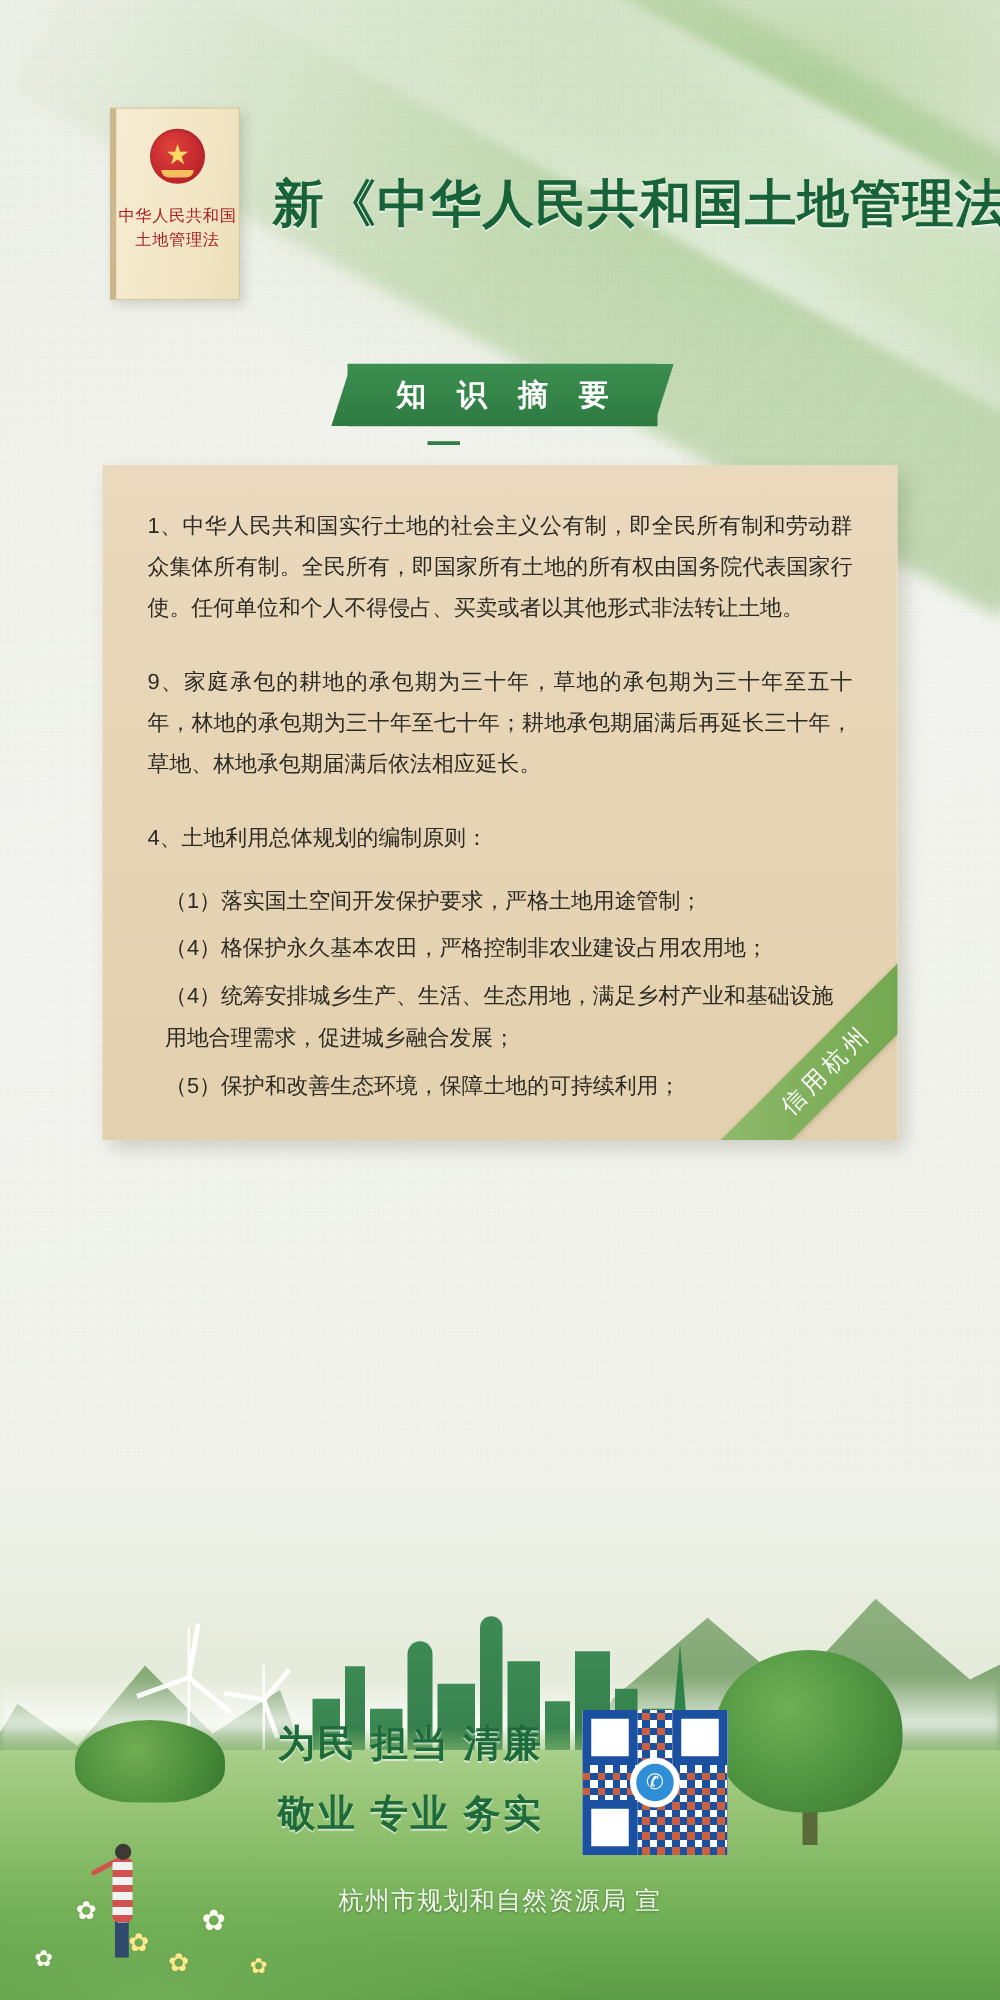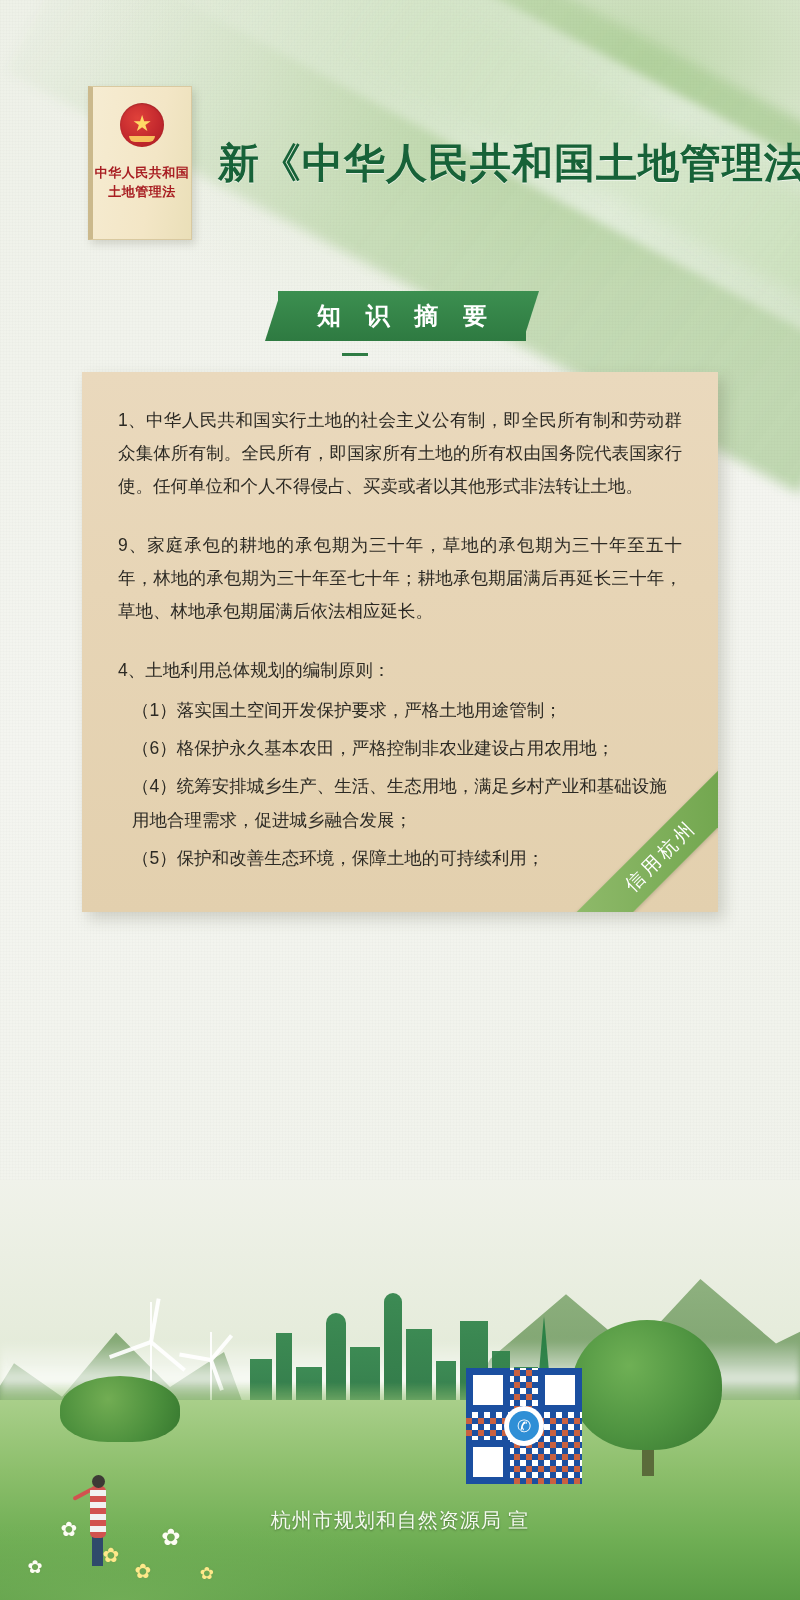--- a/index.html
+++ b/index.html
@@ -107,21 +107,21 @@
     border-radius: 0 0 10px 10px;
     background: rgba(255, 217, 102, 0.85);
   }
   .book-title {
     margin-top: 16px;
     color: #a81e22;
     font-size: 13px;
     line-height: 19px;
     text-align: center;
     letter-spacing: 0.5px;
-    font-weight: bold;
+    font-weight: normal;
   }
   .main-title {
     margin-left: 26px;
     color: #176238;
     font-size: 41px;
     font-weight: bold;
     letter-spacing: 1px;
     text-shadow: 0 1px 0 rgba(255,255,255,0.6);
     white-space: nowrap;
     font-family: "Liberation Serif", serif;
@@ -188,21 +188,21 @@
     padding: 32px 36px 0 36px;
     overflow: hidden;
   }
   .card p {
     margin: 0 0 26px 0;
     color: #2c2a24;
     font-size: 17.5px;
     line-height: 33px;
     text-align: justify;
   }
-  .card p.tight { margin-bottom: 6px; }
+  .card p.tight { margin-bottom: 16px; }
   .sub {
     margin: 0 0 4px 0;
     color: #2c2a24;
     font-size: 17.5px;
     line-height: 34px;
     padding-left: 14px;
     text-indent: 0;
   }
   .corner-ribbon {
     position: absolute;
@@ -472,21 +472,21 @@
     <div class="banner-label">知 识 摘 要</div>
     <div class="banner-line right"></div>
   </div>
 
   <div class="card">
     <p>1、中华人民共和国实行土地的社会主义公有制，即全民所有制和劳动群众集体所有制。全民所有，即国家所有土地的所有权由国务院代表国家行使。任何单位和个人不得侵占、买卖或者以其他形式非法转让土地。</p>
     <p>9、家庭承包的耕地的承包期为三十年，草地的承包期为三十年至五十年，林地的承包期为三十年至七十年；耕地承包期届满后再延长三十年，草地、林地承包期届满后依法相应延长。</p>
     <p class="tight">4、土地利用总体规划的编制原则：</p>
 
     <div class="sub">（1）落实国土空间开发保护要求，严格土地用途管制；</div>
-    <div class="sub">（6）格保护永久基本农田，严格控制非农业建设占用农用地；</div>
+    <div class="sub">（4）格保护永久基本农田，严格控制非农业建设占用农用地；</div>
     <div class="sub">（4）统筹安排城乡生产、生活、生态用地，满足乡村产业和基础设施用地合理需求，促进城乡融合发展；</div>
     <div class="sub">（5）保护和改善生态环境，保障土地的可持续利用；</div>
 
     <div class="corner-ribbon">信用杭州</div>
   </div>
 
   <div class="scene">
     <div class="sky"></div>
     <div class="mountain m1"></div>
     <div class="mountain m2"></div>
@@ -531,20 +531,24 @@
     <div class="girl-head"></div>
 
     <div class="daisy d1"></div>
     <div class="daisy y d2"></div>
     <div class="daisy d3"></div>
     <div class="daisy y d4"></div>
     <div class="daisy d5"></div>
     <div class="daisy y d6"></div>
   </div>
 
+  <div class="slogans">
+    <div class="row">为民  担当  清廉</div>
+    <div class="row">敬业  专业  务实</div>
+  </div>
 
   <div class="qr">
     <div class="eye tl"></div>
     <div class="eye tr"></div>
     <div class="eye bl"></div>
     <div class="center"></div>
   </div>
 
   <div class="footer">杭州市规划和自然资源局 宣</div>
 </div>

